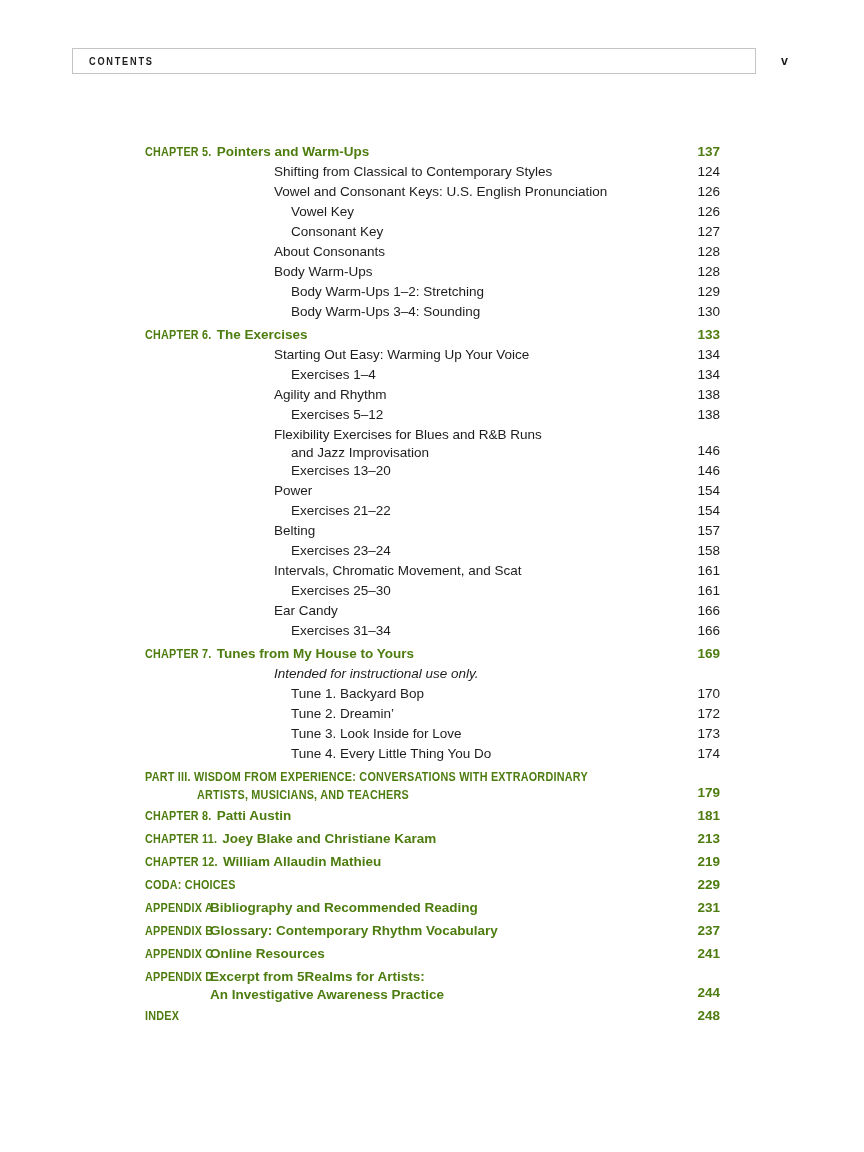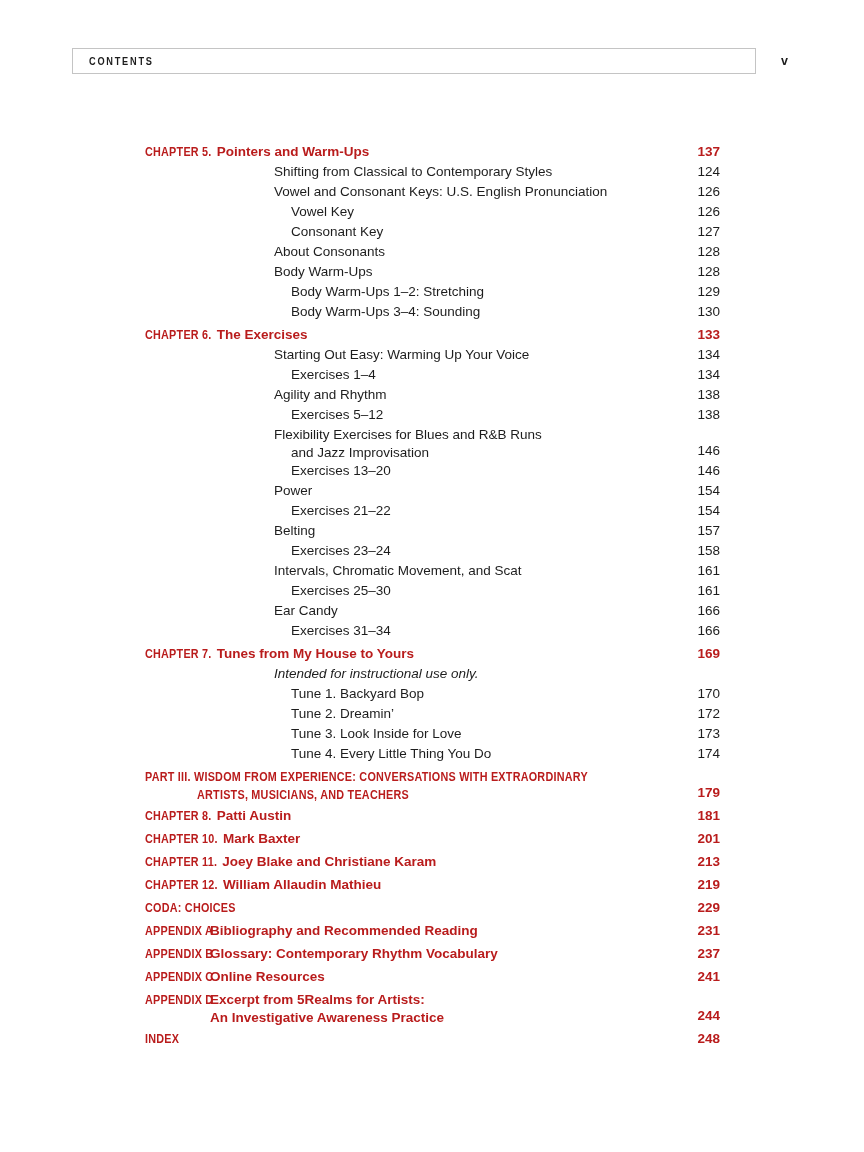--- a/index.html
+++ b/index.html
@@ -46,21 +46,21 @@
   
   .cond {
     display: inline-block;
     transform: scaleX(0.8);
     transform-origin: 0 60%;
     letter-spacing: 0.3px;
     white-space: pre;
   }
 
   
-  .chapter, .part, .appendix, .backmatter { font-weight: 700; color: #b91c1c; }
+  .chapter, .part, .appendix, .backmatter { font-weight: 700; color: #4d7c0f; }
 
   
   .sub1 { padding-left: 129px; gap: 13px; }
   .note { padding-left: 129px; font-style: italic; }
   .sub2 { padding-left: 146px; text-align: center; }
 
   .line2 { line-height: 16px; }
   .sub1 .line2 { padding-left: 17px; }
   .part .line2 { padding-left: 52px; }
 
@@ -201,24 +201,20 @@
       </div>
       <div class="row part h">
         <div class="text"><span class="title"><span class="cond">PART III. WISDOM FROM EXPERIENCE: CONVERSATIONS WITH EXTRAORDINARY</span></span><div class="line2"><span class="cond">ARTISTS, MUSICIANS, AND TEACHERS</span></div></div>
         <span class="pg">179</span>
       </div>
       <div class="row chapter h">
         <div class="text"><span class="prefix"><span class="cond" style="margin-right: -11.6px;">CHAPTER 8.</span></span><span class="title">Patti Austin</span></div>
         <span class="pg">181</span>
       </div>
       <div class="row chapter h">
-        <div class="text"><span class="prefix"><span class="cond" style="margin-right: -13.2px;">CHAPTER 10.</span></span><span class="title">Mark Baxter</span></div>
-        <span class="pg">201</span>
-      </div>
-      <div class="row chapter h">
         <div class="text"><span class="prefix"><span class="cond" style="margin-right: -13px;">CHAPTER 11.</span></span><span class="title">Joey Blake and Christiane Karam</span></div>
         <span class="pg">213</span>
       </div>
       <div class="row chapter h">
         <div class="text"><span class="prefix"><span class="cond" style="margin-right: -13.2px;">CHAPTER 12.</span></span><span class="title">William Allaudin Mathieu</span></div>
         <span class="pg">219</span>
       </div>
       <div class="row backmatter h">
         <div class="text"><span class="prefix"><span class="cond">CODA: CHOICES</span></span></div>
         <span class="pg">229</span>

